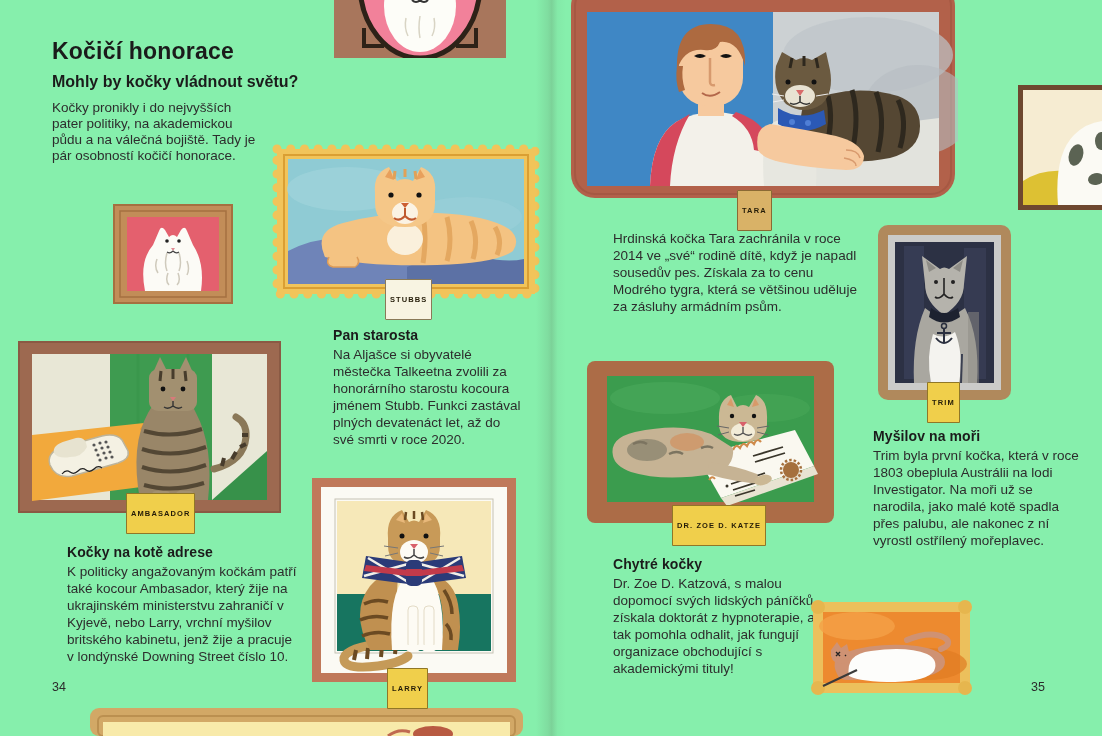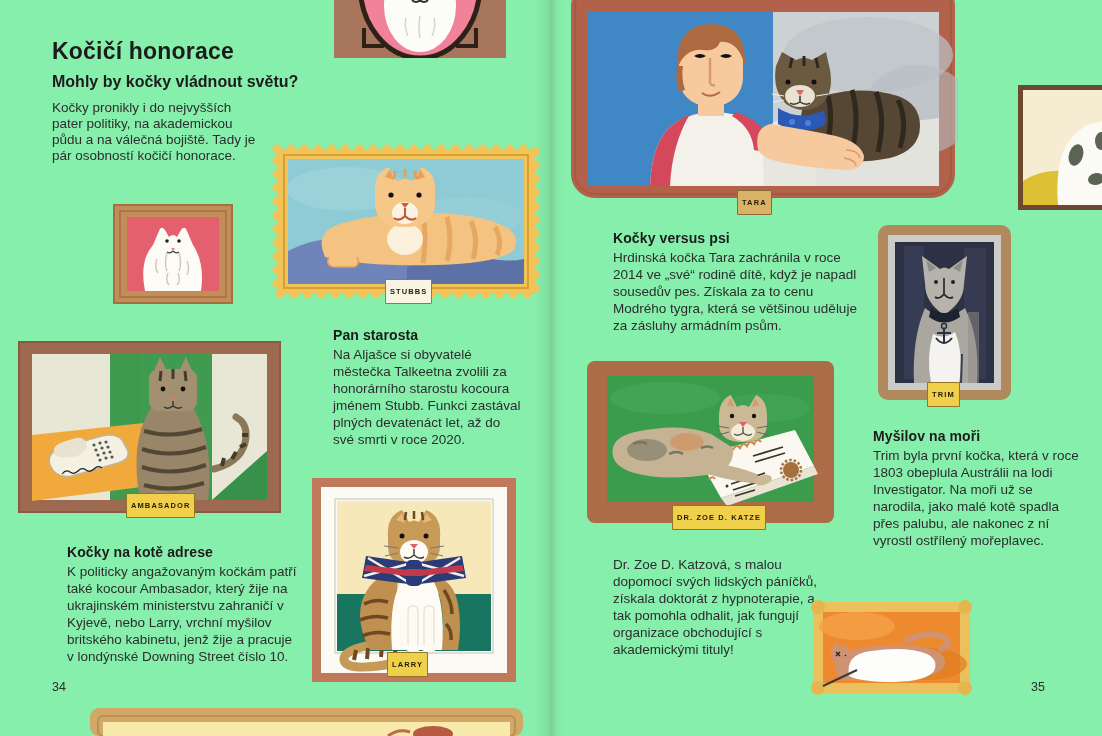--- a/index.html
+++ b/index.html
@@ -10,21 +10,21 @@
   .illus{position:absolute;display:block}
   .header{position:absolute}
   h1.title{font-size:23px;font-weight:bold;letter-spacing:.2px;color:#1b1b1b;margin:0;white-space:nowrap}
   h2.subtitle{font-size:16px;font-weight:bold;color:#1b1b1b;margin:8px 0 0;white-space:nowrap}
   p.intro{font-size:13.5px;line-height:16px;color:#2d2d2d;margin:9px 0 0}
   .col{position:absolute}
   .col h3{font-size:14px;font-weight:bold;color:#1b1b1b;margin:0 0 3px;letter-spacing:.1px}
   .col p{font-size:13.5px;line-height:17px;color:#2d2d2d;margin:0}
   .pagenum{position:absolute;font-size:12.5px;color:#2b2b2b}
   .tag{position:absolute;font-size:7.5px;font-weight:bold;letter-spacing:1.1px;color:#241c08;
-       background:#f0cf4b;border:1px solid rgba(80,60,15,.6);padding:7px 4px;white-space:nowrap;border-radius:1px}
+       background:#f0cf4b;border:1px solid rgba(80,60,15,.6);padding:15px 4px;white-space:nowrap;border-radius:1px}
   .tag.cream{background:#f8f4e2;border-color:#8a7a58}
   .tag.tan{background:#d9b267;border-color:#8a6a34}
   .gutter{position:absolute;left:536px;top:0;width:30px;height:736px;
     background:linear-gradient(90deg,rgba(70,60,50,0) 0%,rgba(70,60,50,.10) 40%,rgba(70,60,50,.16) 52%,rgba(70,60,50,.03) 72%,rgba(70,60,50,0) 100%)}
 </style>
 </head>
 <body>
 
 <div class="spread">
 
@@ -179,21 +179,21 @@
       <rect x="10" y="16" width="417" height="20" rx="5" fill="none" stroke="#bb9050" stroke-width="2"></rect>
       <rect x="15" y="22" width="407" height="14" fill="#f8eaaa"></rect>
       <ellipse cx="345" cy="34" rx="20" ry="8" fill="#b85a42"></ellipse>
       <path d="M300,36 q10,-8 22,-4" stroke="#c06a50" stroke-width="3" fill="none"></path>
     </svg>
 
     <div class="pagenum" style="left:52px;top:680px">34</div>
 
     <div class="tag cream" style="left:385px;top:279px">STUBBS</div>
     <div class="tag" style="left:126px;top:493px">AMBASADOR</div>
-    <div class="tag" style="left:387px;top:652px">LARRY</div>
+    <div class="tag" style="left:387px;top:668px">LARRY</div>
   </div>
 
   <div class="gutter"></div>
 
   <div class="abs" style="left:0;top:0;width:1102px;height:736px">
 
     <svg class="illus" style="left:568px;top:0;width:390px;height:206px" viewBox="0 0 390 206">
       <rect x="3" y="-18" width="384" height="216" rx="24" fill="#b2614a"></rect>
       <rect x="7" y="-14" width="376" height="208" rx="20" fill="none" stroke="#9a4f3c" stroke-width="2" opacity="0.5"></rect>
       <rect x="19" y="12" width="352" height="174" fill="#3f87c5"></rect>
@@ -238,21 +238,20 @@
       <rect x="2" y="2" width="88" height="125" fill="#6e482f"></rect>
       <rect x="7" y="7" width="83" height="115" fill="#f6ecd2"></rect>
       <path d="M7,98 Q28,84 56,89 Q76,93 90,90 L90,122 L7,122 Z" fill="#ddc133"></path>
       <path d="M42,122 Q38,72 58,52 Q70,40 86,38 L90,38 L90,122 Z" fill="#fbfaf4"></path>
       <ellipse cx="60" cy="72" rx="7" ry="11" fill="#5b6353" transform="rotate(18 60 72)"></ellipse>
       <ellipse cx="85" cy="58" rx="6" ry="9" fill="#5b6353"></ellipse>
       <ellipse cx="80" cy="96" rx="8" ry="6" fill="#5b6353" transform="rotate(-12 80 96)"></ellipse>
     </svg>
 
     <div class="col" style="left:613px;top:230px;width:245px">
-      <h3>Kočky versus psi</h3>
       <p>Hrdinská kočka Tara zachránila v roce 2014 ve „své“ rodině dítě, když je napadl sousedův pes. Získala za to cenu Modrého tygra, která se většinou uděluje za zásluhy armádním psům.</p>
     </div>
 
     <svg class="illus" style="left:876px;top:222px;width:137px;height:181px" viewBox="0 0 137 181">
       <rect x="2" y="3" width="133" height="175" rx="10" fill="#b0895c"></rect>
       <rect x="12" y="13" width="113" height="155" fill="#cbcbc9"></rect>
       <rect x="19" y="20" width="99" height="141" fill="#2c3144"></rect>
       <rect x="28" y="24" width="20" height="133" fill="#3a4059" opacity="0.8"></rect>
       <rect x="88" y="26" width="22" height="131" fill="#3a4059" opacity="0.7"></rect>
       <g>
@@ -307,20 +306,21 @@
         <path d="M144,70 L132,68 M144,74 L133,77 M172,70 L184,68 M172,74 L183,77" stroke="#666" stroke-width="1"></path>
       </g>
     </svg>
 
     <div class="col" style="left:873px;top:428px;width:212px">
       <h3>Myšilov na moři</h3>
       <p>Trim byla první kočka, která v roce 1803 obeplula Austrálii na lodi Investigator. Na moři už se narodila, jako malé kotě spadla přes palubu, ale nakonec z ní vyrostl ostřílený mořeplavec.</p>
     </div>
 
     <div class="col" style="left:613px;top:556px;width:218px">
+      <h3>Chytré kočky</h3>
       <p>Dr. Zoe D. Katzová, s malou dopomocí svých lidských páníčků, získala doktorát z hypnoterapie, a tak pomohla odhalit, jak fungují organizace obchodující s akademickými tituly!</p>
     </div>
 
     <svg class="illus" style="left:807px;top:594px;width:169px;height:107px" viewBox="0 0 169 107">
       <rect x="6" y="8" width="157" height="91" fill="#ecc05c"></rect>
       <rect x="16" y="18" width="137" height="71" fill="#ed8a2f"></rect>
       <ellipse cx="50" cy="32" rx="38" ry="14" fill="#f4a047" opacity="0.8"></ellipse>
       <ellipse cx="120" cy="70" rx="40" ry="16" fill="#e07c22" opacity="0.7"></ellipse>
       <circle cx="11" cy="13" r="7" fill="#e6b64e"></circle>
         <circle cx="158" cy="13" r="7" fill="#e6b64e"></circle>

